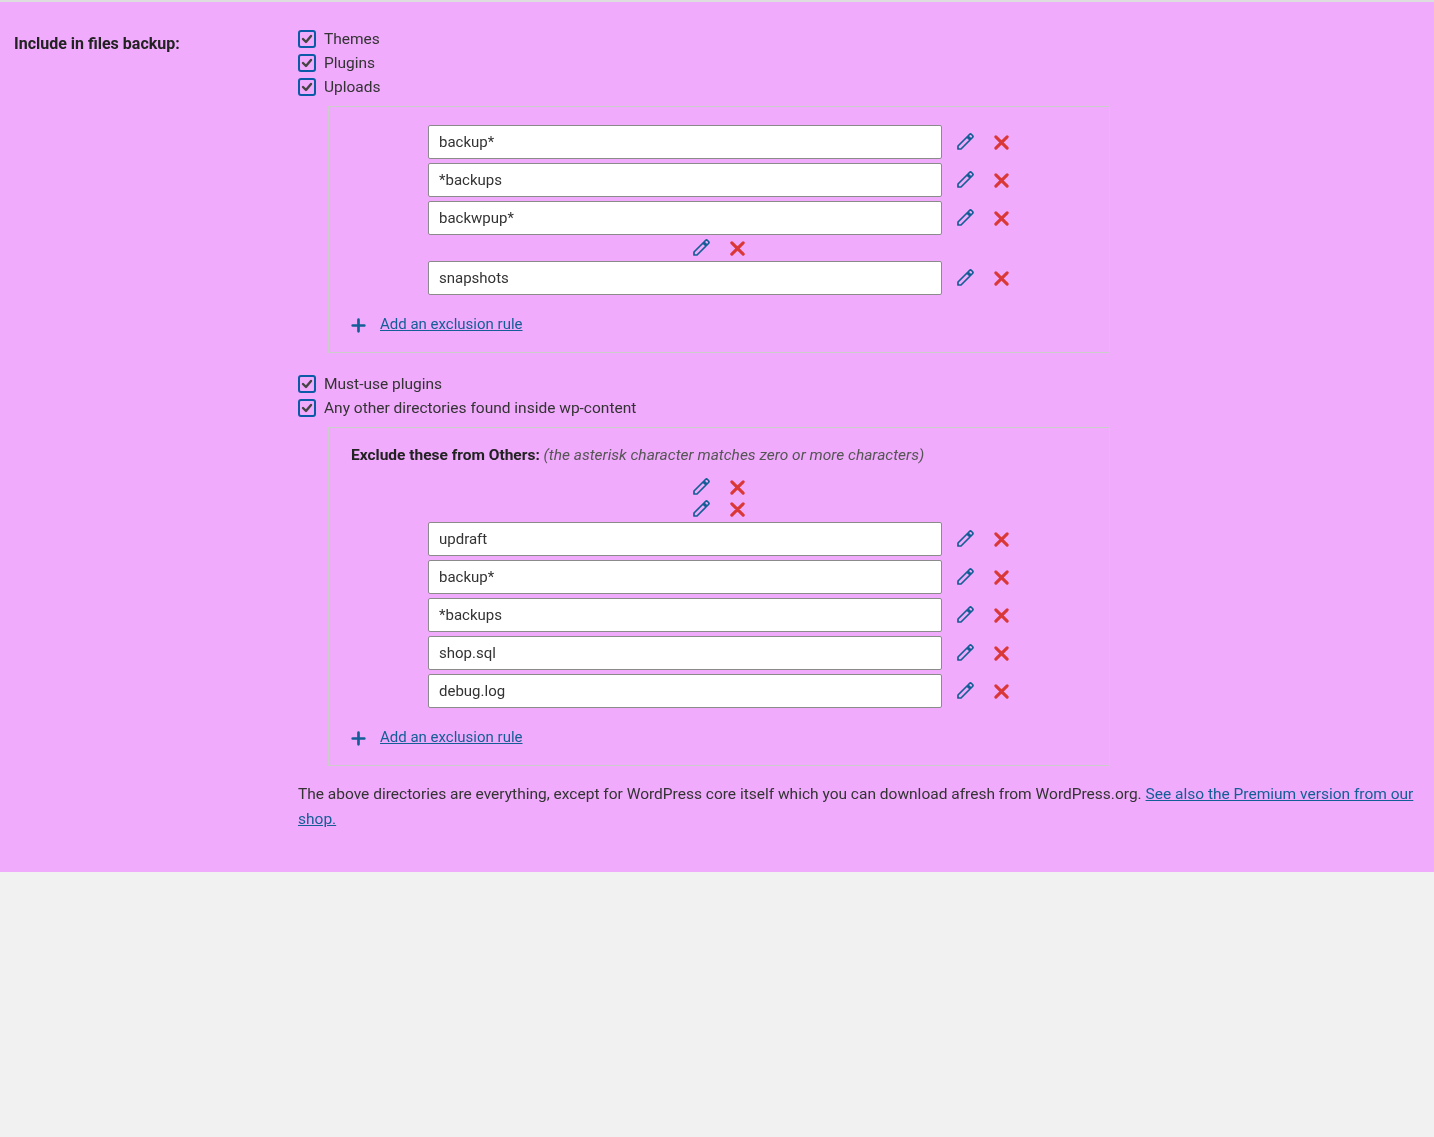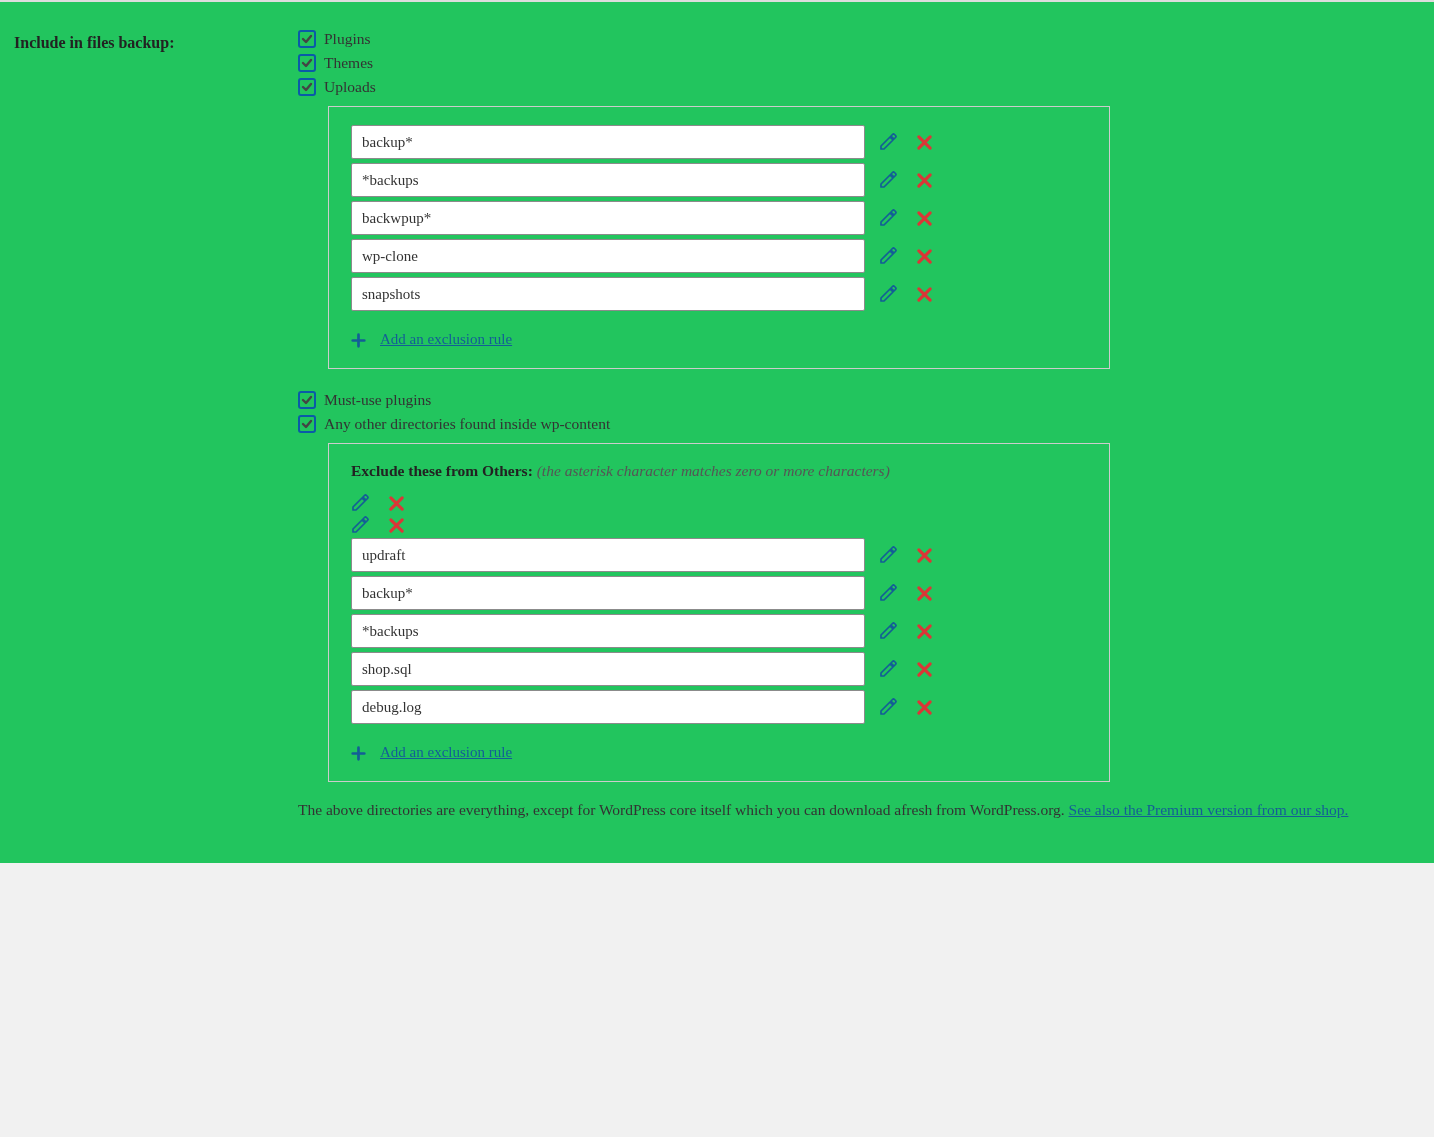--- a/index.html
+++ b/index.html
@@ -4,23 +4,22 @@
   <style>
     * { box-sizing: border-box; margin: 0; padding: 0; }
     body {
       font-family: -apple-system, BlinkMacSystemFont, "Segoe UI", Roboto, sans-serif;
       font-size: 15px;
       color: #444;
       background: #f1f1f1;
       padding: 0;
     }
     .wrap {
-      background: #22c55e;
+      background: #f0abfc;
       padding: 0 0 40px 0;
-      font-family: Liberation Serif, serif;
     }
     .top-border {
       height: 2px;
       background: #ddd;
       margin-bottom: 28px;
     }
     .form-row {
       display: flex;
       align-items: flex-start;
       padding: 0 14px;
@@ -72,20 +71,21 @@
       margin-bottom: 14px;
       font-size: 15.5px;
     }
     .panel-header .ph-bold { font-weight: 700; color: #222; }
     .panel-header .ph-sub { font-style: italic; color: #555; }
     .rule-row {
       display: flex;
       align-items: center;
       gap: 14px;
       margin-bottom: 4px;
+      justify-content: center;
     }
     .rule-input {
       flex: 0 0 514px;
       height: 34px;
       border: 1px solid #8b8b8b;
       border-radius: 2px;
       padding: 0 10px;
       font-size: 15px;
       color: #333;
       background: #fff;
@@ -154,30 +154,30 @@
     </div>
 
     <div class="content-col">
 
       <div class="cb-row">
         <span class="cb">
           <svg viewBox="0 0 12 12">
               <use href="#check-path" stroke="#0a5aa8"></use>
             </svg>
         </span>
-        <span class="cb-label">Plugins</span>
+        <span class="cb-label">Themes</span>
       </div>
 
       <div class="cb-row">
         <span class="cb">
           <svg viewBox="0 0 12 12">
               <use href="#check-path" stroke="#0a5aa8"></use>
             </svg>
         </span>
-        <span class="cb-label">Themes</span>
+        <span class="cb-label">Plugins</span>
       </div>
 
       <div class="cb-row">
         <span class="cb">
           <svg viewBox="0 0 12 12">
               <use href="#check-path" stroke="#0a5aa8"></use>
             </svg>
         </span>
         <span class="cb-label">Uploads</span>
       </div>
@@ -223,21 +223,20 @@
                   </svg>
                 </span>
                 <span class="icon icon-delete">
                   <svg width="17" height="17" viewBox="0 0 18 18">
                     <use href="#x-path"></use>
                   </svg>
                 </span>
               </div>
             </div>
             <div class="rule-row">
-              <div class="rule-input">wp-clone</div>
               <div class="rule-actions">
                 <span class="icon icon-edit">
                   <svg width="18" height="18" viewBox="0 0 18 18">
                     <use href="#pencil-path"></use>
                   </svg>
                 </span>
                 <span class="icon icon-delete">
                   <svg width="17" height="17" viewBox="0 0 18 18">
                     <use href="#x-path"></use>
                   </svg>

